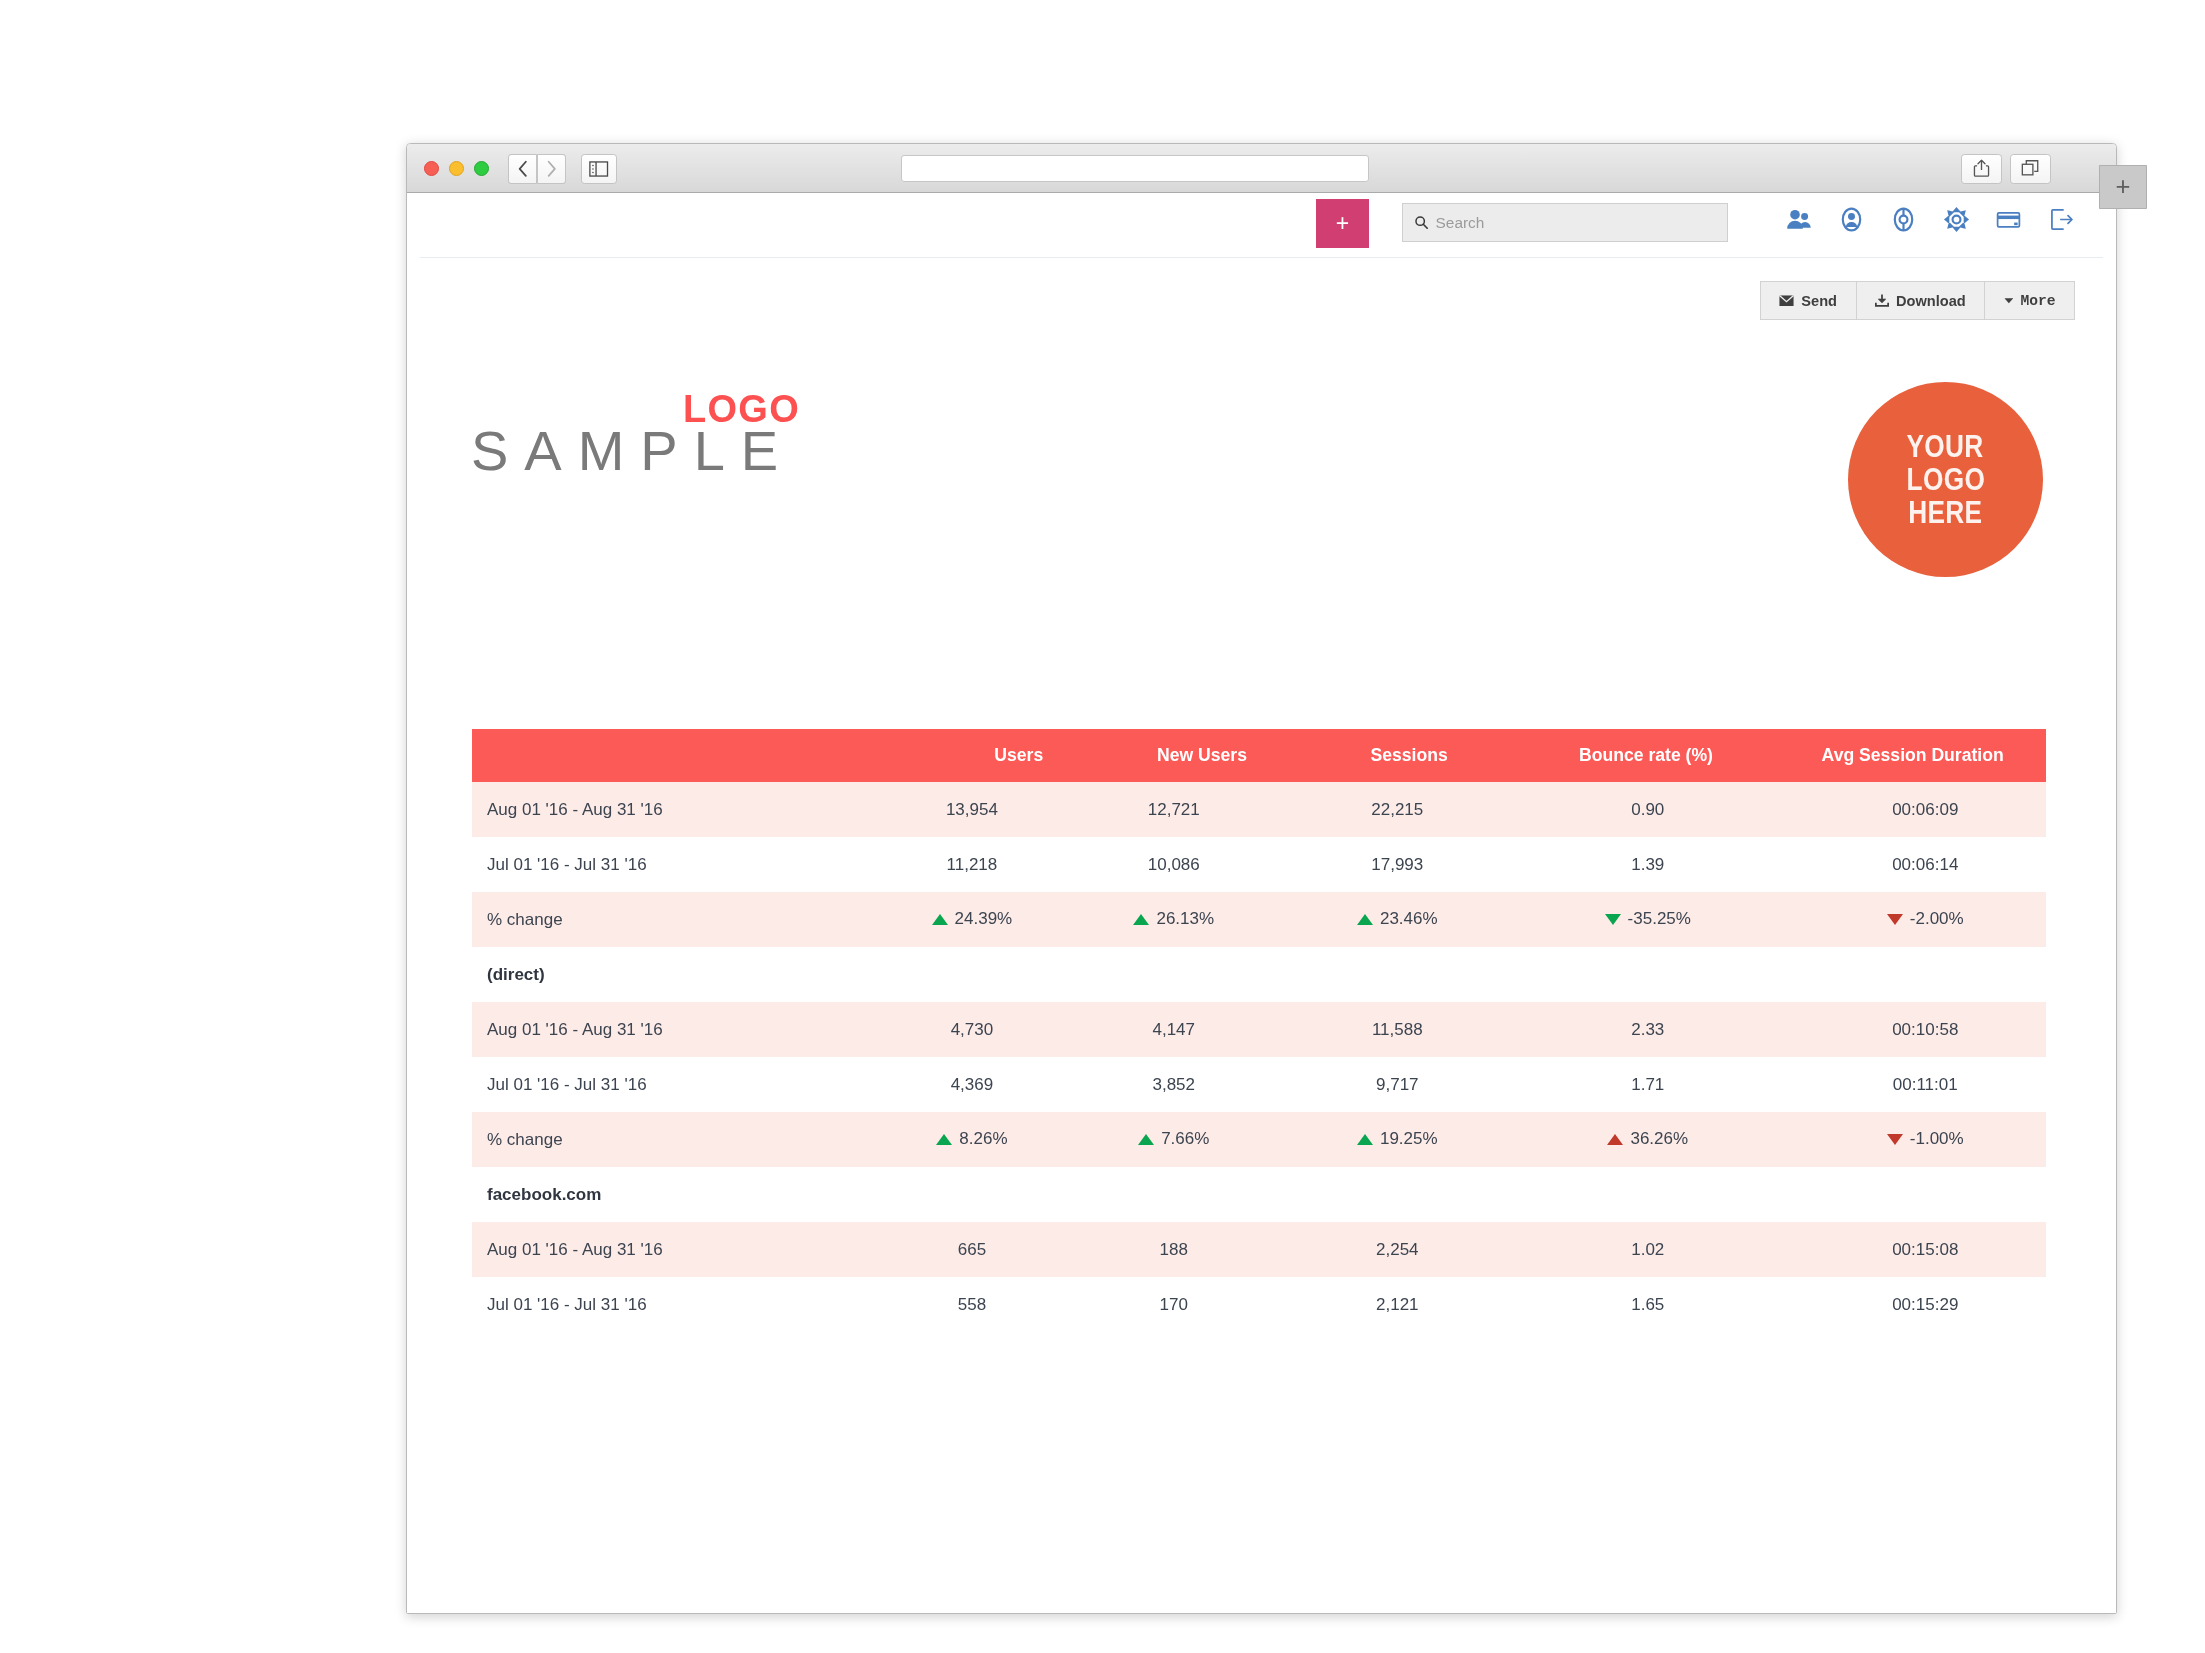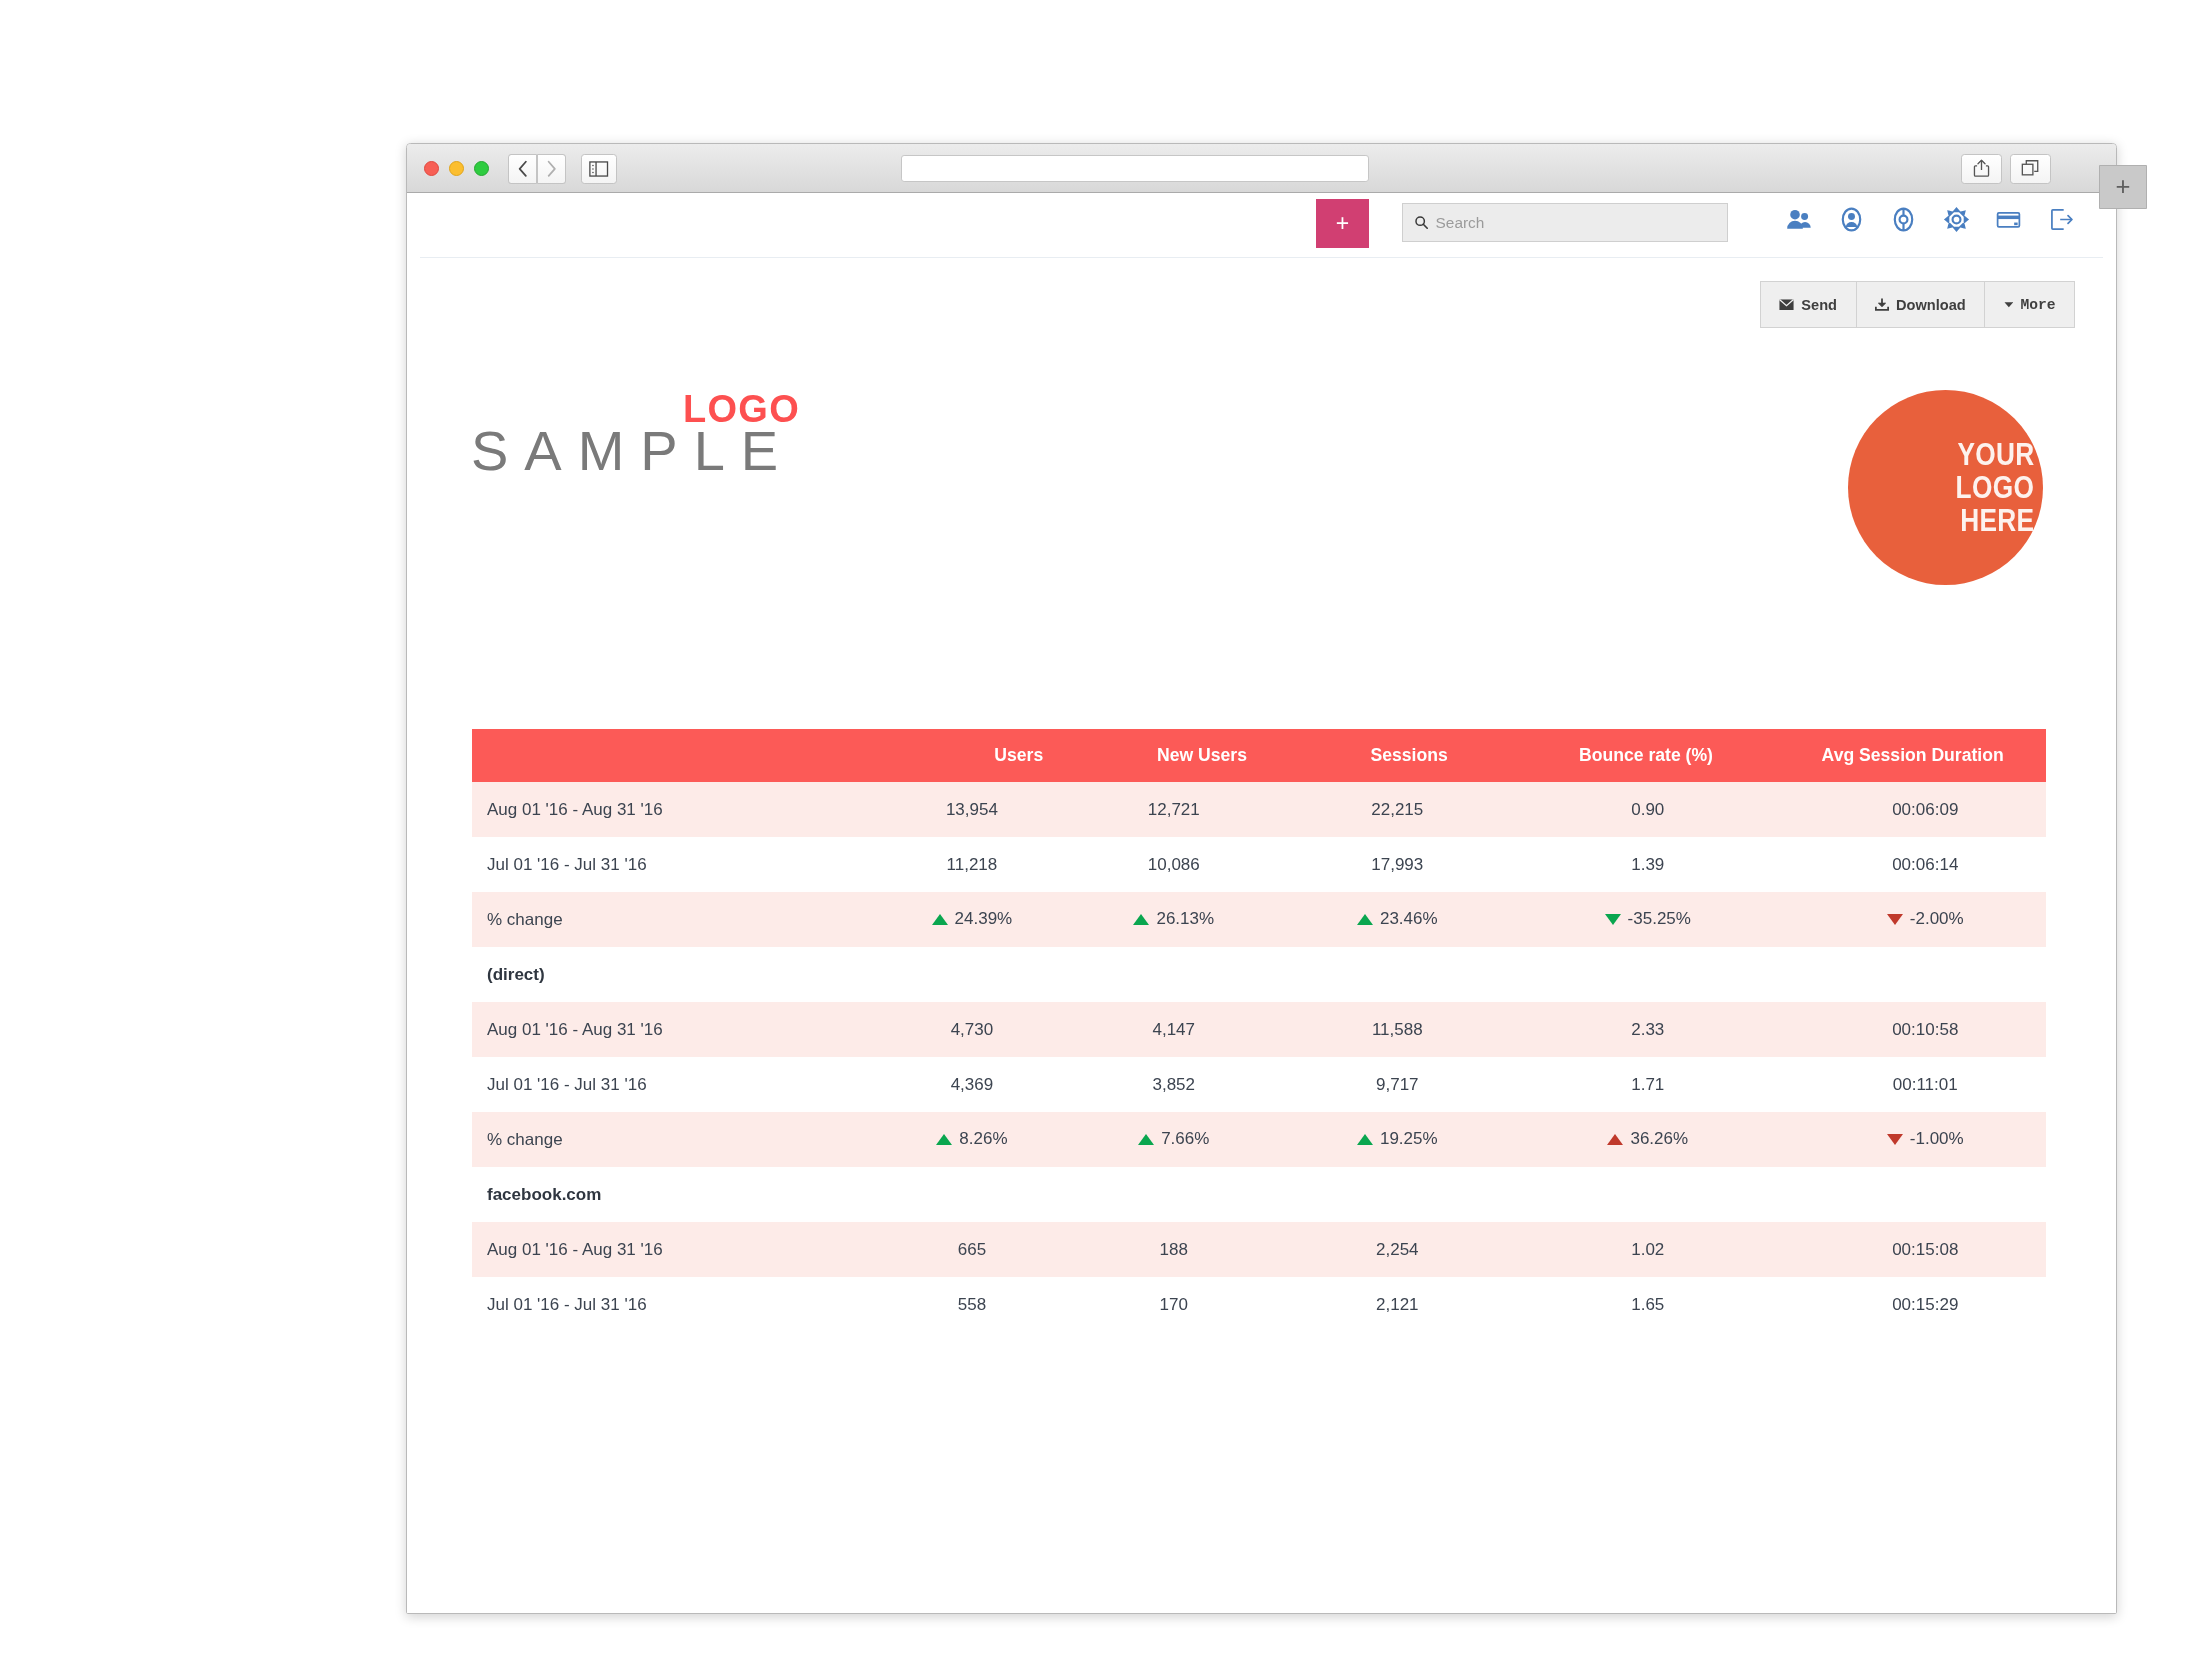--- a/index.html
+++ b/index.html
@@ -119,21 +119,21 @@
     display: flex; align-items: center; gap: 25.6px;
   }
   .tb-icon { width: 27px; height: 27px; display:block; }
 
   
   #action-bar {
     position: absolute; right: 41px; top: 88px;
     display: flex;
     border: 0.4px solid #d2d2d2;
     background: #efefef;
-    height: 47px;
+    height: 39px;
     text-align: right;
   }
   .action-btn {
     display:flex; align-items:center; justify-content:center; gap: 7px;
     padding: 0 18.5px;
     font-size: 14.6px; font-weight: 700; color: #3f3f3f;
     border-right: 0.4px solid #d2d2d2;
     background: #efefef;
   }
   .action-btn:last-child { border-right: none; font-family: Liberation Mono, monospace; }
@@ -148,24 +148,24 @@
     position: absolute; left: 212px; top: 0;
     color: #fd5050; font-size: 38px; font-weight: 700; letter-spacing: 1.3px;
     line-height: 1;
   }
   #sample-word {
     position: absolute; left: 0; top: 32px;
     color: #7a7a7a; font-size: 56px; font-weight: 300;
     letter-spacing: 16px; line-height: 1.05;
   }
   #logo-badge {
-    position: absolute; right: 73px; top: 12px;
+    position: absolute; right: 73px; top: 4px;
     width: 195px; height: 195px; border-radius: 50%;
     background: #e8603c;
-    display:flex; flex-direction:column; align-items:flex-end; justify-content:center;
+    display:flex; flex-direction:column; align-items:center; justify-content:center;
     color:#fdf2ee; font-weight: 700; font-size: 32px; line-height: 1.04;
     letter-spacing: 0.4px;
   }
   #logo-badge span { display:block; transform: scaleX(0.82); }
 
   
   #report-table {
     position: absolute; left: 65px; top: 536px;
     width: 1574px;
   }

